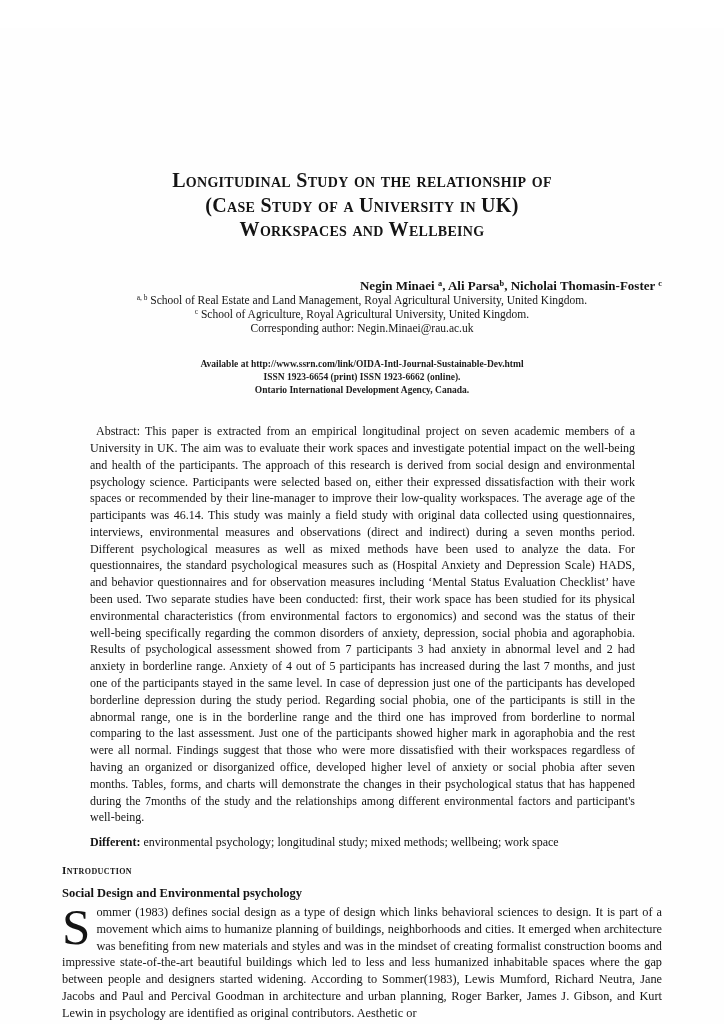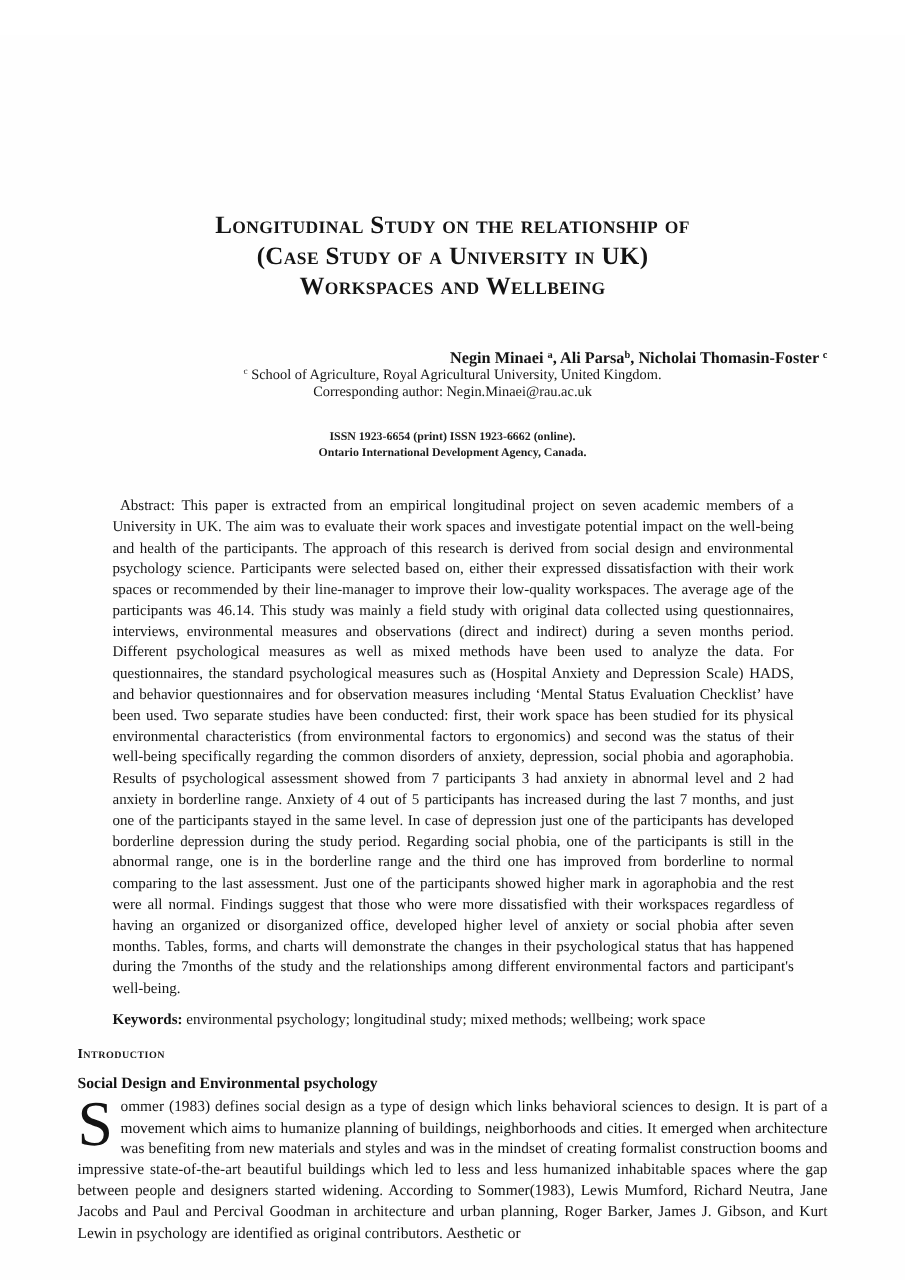--- a/index.html
+++ b/index.html
@@ -106,32 +106,34 @@
 
   <h1 class="title">
     <span class="title-line">Longitudinal Study on the relationship of</span>
     <span class="title-line">(Case Study of a University in UK)</span>
     <span class="title-line">Workspaces and Wellbeing</span>
   </h1>
 
   <p class="authors"><span>Negin Minaei </span><sup>a</sup><span>, </span><span>Ali Parsa</span><sup>b</sup><span>, </span><span>Nicholai Thomasin-Foster </span><sup>c</sup></p>
 
   <div class="affiliations">
+    <span class="affil-line"><sup>a, b</sup><span> School of Real Estate and Land Management,  Royal Agricultural University, United Kingdom.</span></span>
     <span class="affil-line"><sup>c</sup><span> School of Agriculture, Royal Agricultural University, United Kingdom.</span></span>
     <span class="corresponding">Corresponding author: Negin.Minaei@rau.ac.uk</span>
   </div>
 
   <div class="availability">
+    <span class="avail-line">Available at http://www.ssrn.com/link/OIDA-Intl-Journal-Sustainable-Dev.html</span>
     <span class="avail-line">ISSN 1923-6654 (print) ISSN 1923-6662 (online).</span>
     <span class="avail-line">Ontario International Development Agency, Canada.</span>
   </div>
 
   <p class="abstract"><span class="runin-label">Abstract:</span><span> This paper is extracted from an empirical longitudinal project on seven academic members of a University in UK. The aim was to evaluate their work spaces and investigate potential impact on the well-being and health of the participants. The approach of this research is derived from social design and environmental psychology science. Participants were selected based on, either their expressed dissatisfaction with their work spaces or recommended by their line-manager to improve their low-quality workspaces. The average age of the participants was 46.14. This study was mainly a field study with original data collected using questionnaires, interviews, environmental measures and observations (direct and indirect) during a seven months period. Different psychological measures as well as mixed methods have been used to analyze the data. For questionnaires, the standard psychological measures such as (Hospital Anxiety and Depression Scale) HADS, and behavior questionnaires and for observation measures including ‘Mental Status Evaluation Checklist’ have been used. Two separate studies have been conducted: first, their work space has been studied for its physical environmental characteristics (from environmental factors to ergonomics) and second was the status of their well-being specifically regarding the common disorders of anxiety, depression, social phobia and agoraphobia. Results of psychological assessment showed from 7 participants 3 had anxiety in abnormal level and 2 had anxiety in borderline range. Anxiety of 4 out of 5 participants has increased during the last 7 months, and just one of the participants stayed in the same level. In case of depression just one of the participants has developed borderline depression during the study period. Regarding social phobia, one of the participants is still in the abnormal range, one is in the borderline range and the third one has improved from borderline to normal comparing to the last assessment. Just one of the participants showed higher mark in agoraphobia and the rest were all normal. Findings suggest that those who were more dissatisfied with their workspaces regardless of having an organized or disorganized office, developed higher level of anxiety or social phobia after seven months. Tables, forms, and charts will demonstrate the changes in their psychological status that has happened during the 7months of the study and the relationships among different environmental factors and participant's well-being.</span></p>
 
-  <p class="keywords"><span class="runin-label">Keywords:</span><span> environmental psychology; longitudinal study; mixed methods; wellbeing; work space</span></p>
+  <p class="keywords"><span class="runin-label">Different:</span><span> environmental psychology; longitudinal study; mixed methods; wellbeing; work space</span></p>
 
   <h2 class="section-heading">Introduction</h2>
 
   <h3 class="subheading">Social Design and Environmental psychology</h3>
 
   <p class="intro-para"><span class="dropcap">S</span><span>ommer (1983) defines social design as a type of design which links behavioral sciences to design. It is part of a movement which aims to humanize planning of buildings, neighborhoods and cities. It emerged when architecture was benefiting from new materials and styles and was in the mindset of creating formalist construction booms and impressive state-of-the-art beautiful buildings which led to less and less humanized inhabitable spaces where the gap between people and designers started widening. According to Sommer(1983), Lewis Mumford, Richard Neutra, Jane Jacobs and Paul and Percival Goodman in architecture and urban planning, Roger Barker, James J. Gibson, and Kurt Lewin in psychology are identified as original contributors. Aesthetic or</span></p>
 
 </div>
 
 </body></html>

